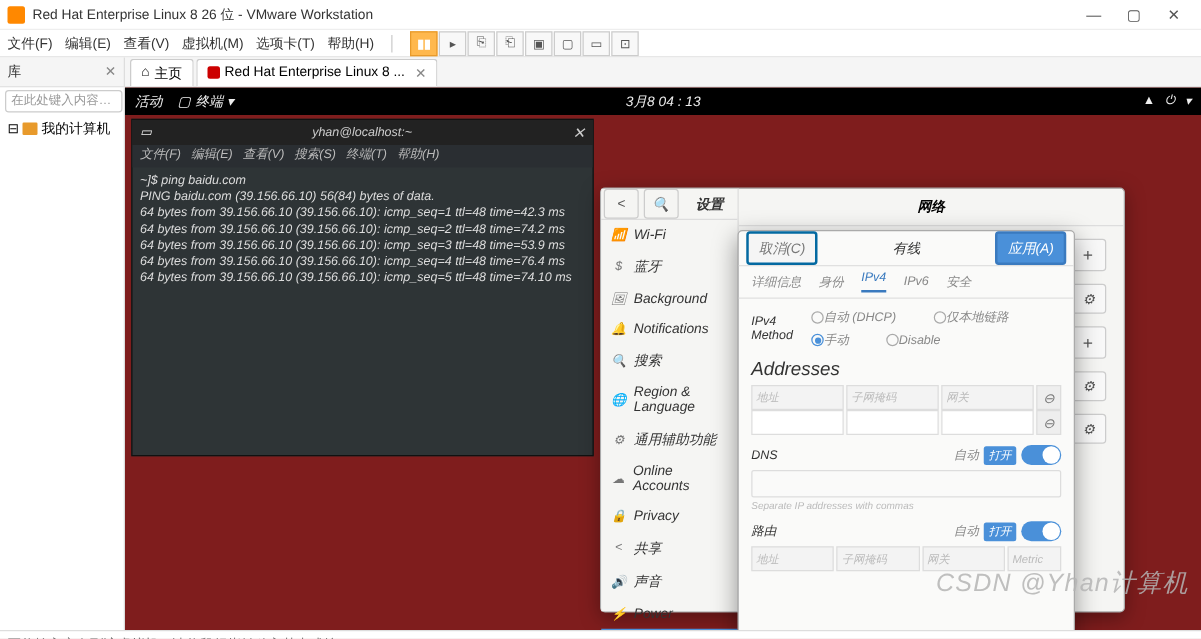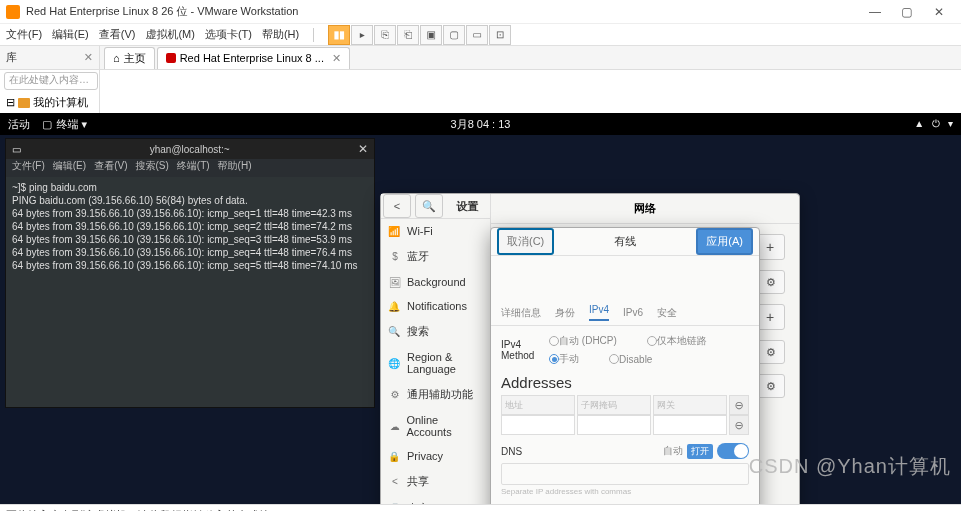--- a/index.html
+++ b/index.html
@@ -15,26 +15,26 @@
 .lib-pane .dd { margin-left:auto; color:#888; }
 .search-w { width:100px; padding:2px 4px; }
 .search-in { height:18px; border:1px solid #ccc; border-radius:3px; font-size:10px; padding:0 4px; color:#999; width:94px; }
 .tabs { display:flex; gap:2px; padding-left:4px; }
 .tab { padding:3px 8px; border:1px solid #ccc; border-bottom:none; background:#fff; border-radius:3px 3px 0 0; display:flex; align-items:center; gap:4px; font-size:11px; }
 .tab .tico { width:10px; height:10px; background:#c00; border-radius:2px; }
 .tab .cls { color:#888; margin-left:4px; }
 .tbtns { margin-left:auto; display:flex; gap:1px; padding-right:6px; align-items:center; }
 .tbtn { width:22px; height:20px; border:1px solid #ccc; background:#f8f8f8; display:flex; align-items:center; justify-content:center; font-size:10px; color:#555; }
 .pause { background:#ffb84d; border-color:#e89a2b; color:#fff; font-weight:bold; }
-.main { display:flex; height:434px;flex-direction:column; }
+.main { display:flex; height:434px; }
 .side { width:100px; background:#fff; border-right:1px solid #ddd; font-size:11px; }
 .tree-row { padding:3px 6px; display:flex; align-items:center; gap:3px; }
 .tree-ico { width:12px; height:10px; background:#e89a2b; border-radius:1px; }
 .rh-ico { width:10px; height:10px; background:#c00; border-radius:2px; }
-.vm { flex:1; background:#0f172a; position:relative; overflow:hidden; }
+.vm { flex:1; background:#7f1d1d; position:relative; overflow:hidden;font-style:italic; }
 .gnome { height:22px; background:#000; color:#eee; display:flex; align-items:center; padding:0 8px; font-size:11px; }
 .gnome .act { margin-right:12px; }
 .gnome .term { display:flex; align-items:center; gap:4px; }
 .gnome .clock { position:absolute; left:50%; transform:translateX(-50%); }
 .gnome .tray { margin-left:auto; display:flex; gap:8px; font-size:10px; }
 
 .twin { position:absolute; left:5px; top:25px; width:370px; background:#2e3436; border:1px solid #111; font-family:monospace; font-size:10px; color:#eee; }
 .twin .tbar { height:20px; background:#222; display:flex; align-items:center; padding:0 6px; }
 .twin .tbar .tt { flex:1; text-align:center; color:#ccc; font-family:sans-serif; }
 .twin .tbar .x { color:#ccc; font-size:12px; }
@@ -56,21 +56,21 @@
 .net-row { display:flex; align-items:center; margin-bottom:10px; }
 .net-row .lbl { flex:1; font-weight:bold; color:#333; font-size:12px; }
 .net-add { width:30px; height:26px; border:1px solid #ccc; border-radius:3px; display:flex; align-items:center; justify-content:center; font-size:14px; color:#555; background:#f8f8f8; }
 .gear { width:28px; height:24px; border:1px solid #ccc; border-radius:3px; display:flex; align-items:center; justify-content:center; background:#f8f8f8; color:#555; }
 
 .dlg { position:absolute; left:490px; top:114px; width:270px; height:325px; background:#fafaf9; border:1px solid #aaa; box-shadow:0 6px 20px rgba(0,0,0,.4); border-radius:4px; font-size:11px; display:flex; flex-direction:column; }
 .dlg-h { height:28px; display:flex; align-items:center; padding:0 6px; border-bottom:1px solid #e0e0e0; }
 .dlg-h .btn { padding:4px 8px; border:2px solid #0369a1; border-radius:3px; background:#f5f5f5; color:#777; }
 .dlg-h .tt { flex:1; text-align:center; color:#333; }
 .dlg-h .apply { background:#4a90d9; border-color:#3a7abf; color:#fff; }
-.dlg-tabs { height:26px; display:flex; gap:14px; padding:0 10px; border-bottom:1px solid #e0e0e0; font-size:10px; color:#888; align-items:center;margin-top:44px; }
+.dlg-tabs { height:26px; display:flex; gap:14px; padding:0 10px; border-bottom:1px solid #e0e0e0; font-size:10px; color:#888; align-items:center; }
 .dlg-tabs .t.sel { color:#3a7abf; border-bottom:2px solid #3a7abf; padding-bottom:4px; }
 .dlg-b { padding:8px 10px; flex:1; overflow:auto; color:#333; }
 .meth { display:flex; align-items:center; margin-bottom:6px; font-size:10px; }
 .meth .ml { width:70px; color:#333; }
 .rgrp { display:flex; flex-wrap:wrap; gap:4px 30px; }
 .rad { display:flex; align-items:center; gap:0; color:#888; }
 .rad.on .dot { border-color:#4a90d9; }
 .rad .dot { width:10px; height:10px; border:1px solid #aaa; border-radius:50%; display:flex; align-items:center; justify-content:center; }
 .rad.on .dot::after { content:""; width:5px; height:5px; background:#4a90d9; border-radius:50%; }
 .sec { font-size:15px; color:#333; margin:8px 0 4px; }

